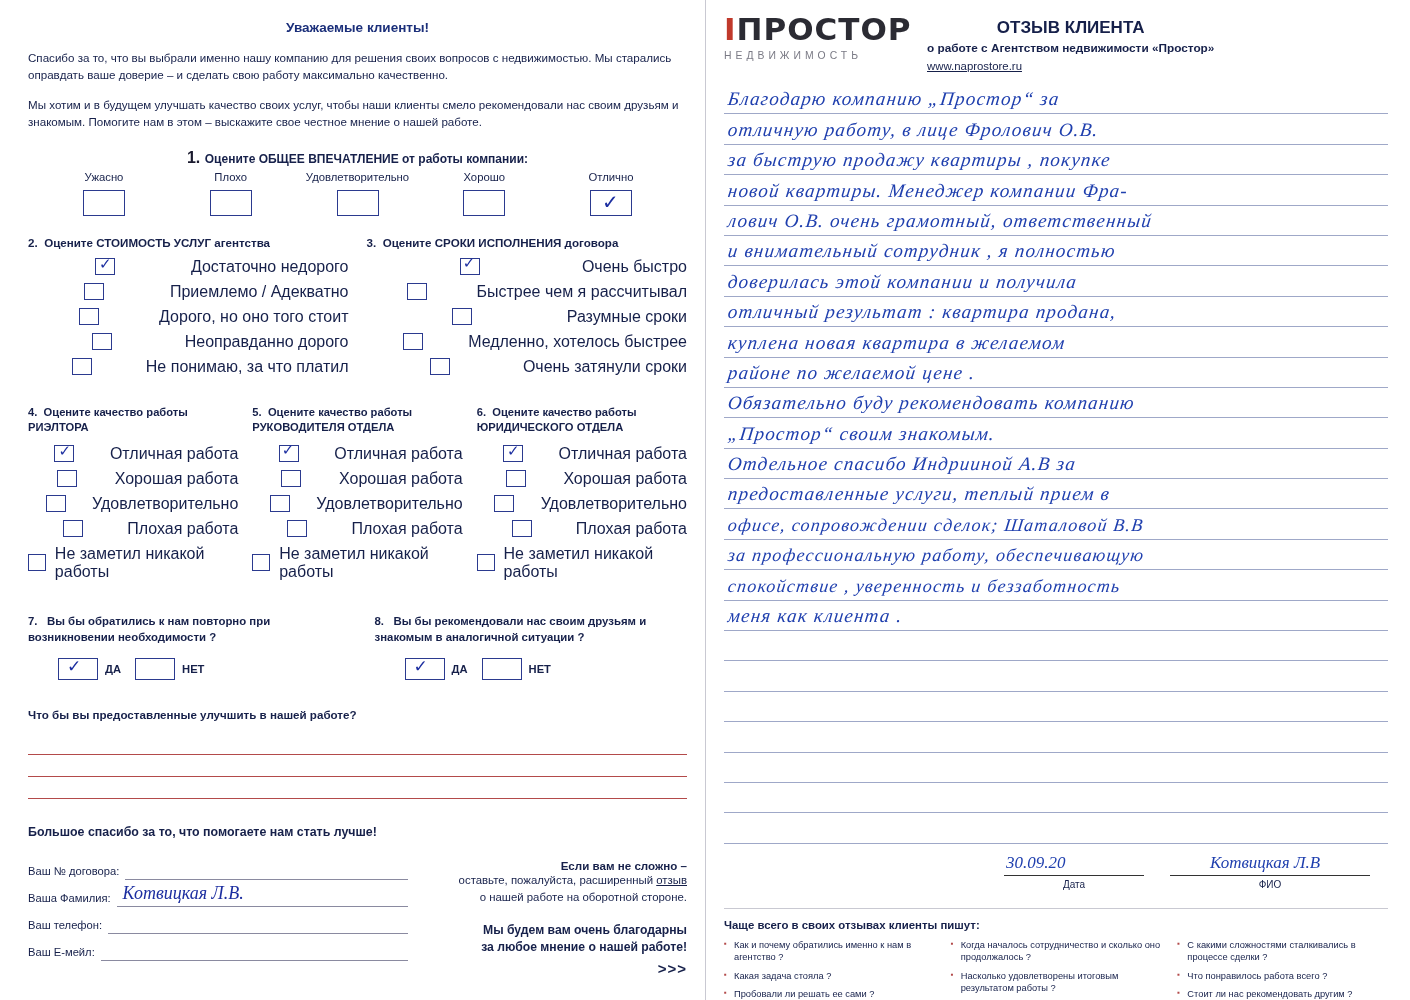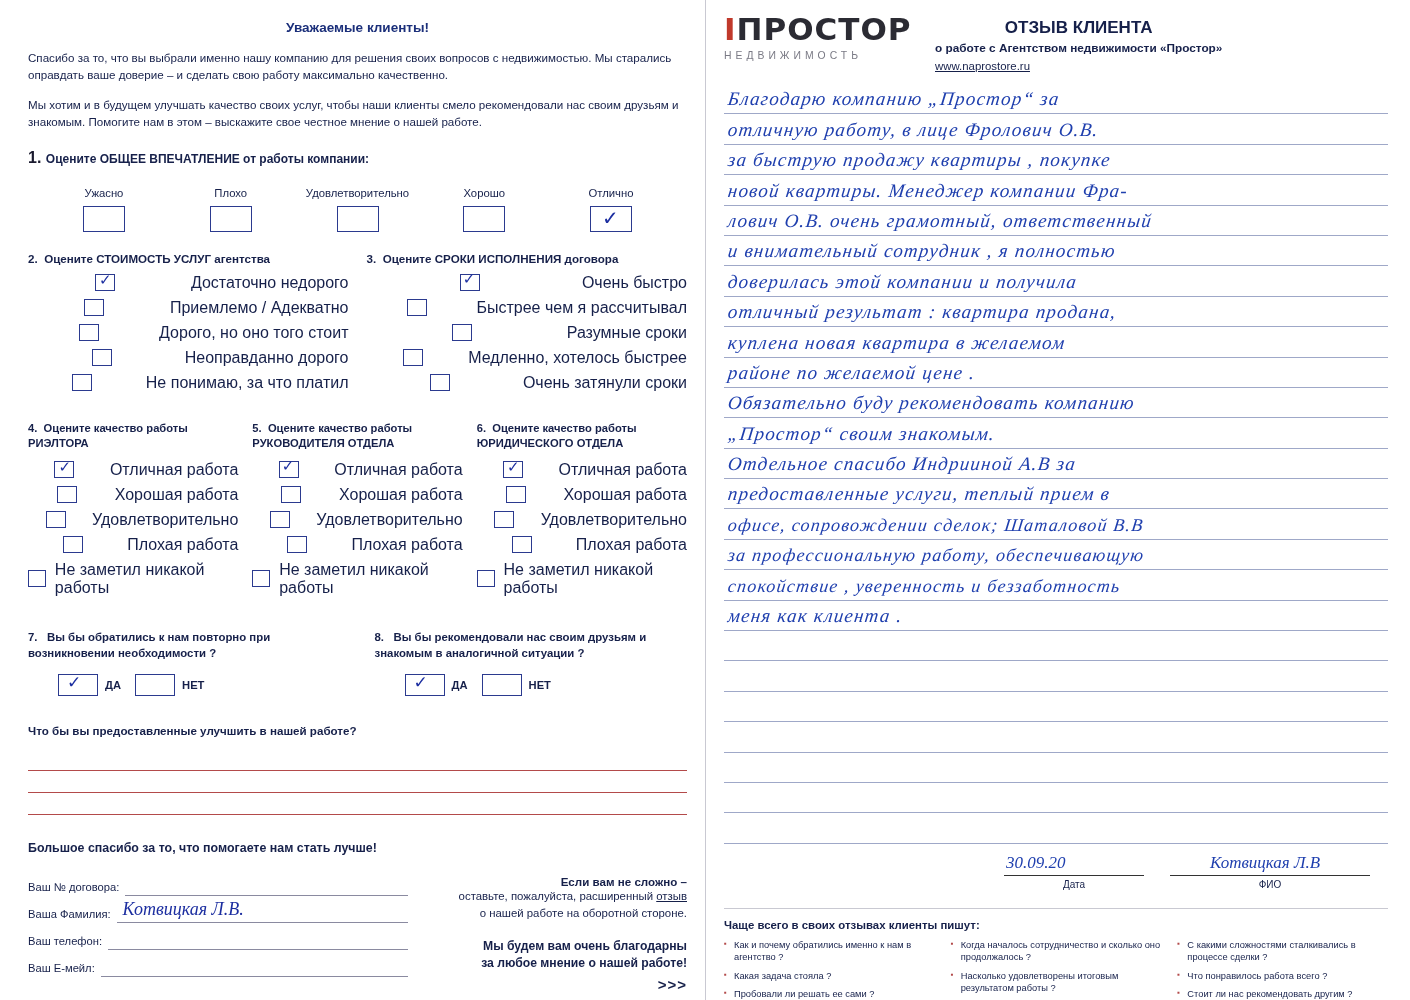--- a/index.html
+++ b/index.html
@@ -14,21 +14,21 @@
   }
   .page { position:absolute; inset:0; display:flex; }
   .left { width:705px; height:1000px; position:relative; padding:14px 18px 0 28px; }
   .right { width:705px; height:1000px; position:relative; padding:14px 22px 0 18px; border-left:1px solid #c9c9d2; }
 
   
   .hdr-title { text-align:center; font-weight:bold; font-size:13.5px; color:#1b2f7a; margin:6px 0 14px 0; }
   .para { font-size:11.6px; line-height:1.5; color:#16204a; margin:0 0 12px 0; }
   .q-title { font-size:12px; font-weight:bold; color:#16204a; }
   .q-num { font-weight:bold; }
-  .center-q { margin:18px 0 20px 0; }
+  .center-q { text-align:center; margin:18px 0 4px 0; }
 
   .scale-row { display:flex; justify-content:space-between; padding:0 18px; margin-top:4px; }
   .scale-col { width:116px; text-align:center; }
   .scale-lbl { font-size:11.3px; color:#16204a; margin-bottom:7px; }
   .box { width:42px; height:26px; border:1.2px solid #2b3a8f; margin:0 auto; position:relative; background:#fff; }
   .box.sm { width:20px; height:17px; border-width:1.1px; }
   .tick { position:absolute; color:#1c2ea0; font-family:"Liberation Serif", serif; }
 
   .two-col { display:flex; gap:18px; margin-top:20px; }
   .col { flex:1; }
@@ -61,21 +61,21 @@
   .field .fline { flex:1; border-bottom:1px solid #8a8aa0; height:20px; position:relative; }
   .hand { font-family:"Liberation Serif", serif; color:#1c2ea0; font-style:italic; position:absolute; }
   .rightnote { flex:1; text-align:right; padding-top:6px; }
   .rn1 { font-size:11.6px; font-weight:bold; color:#16204a; }
   .rn2 { font-size:11.4px; color:#16204a; line-height:1.5; }
   .rn2 u { text-decoration:underline; }
   .rn3 { font-size:12.2px; font-weight:bold; color:#16204a; margin-top:16px; line-height:1.4; }
   .arrows { font-size:15px; font-weight:bold; color:#16204a; letter-spacing:1px; margin-top:4px; }
 
   
-  .brand { display:flex; align-items:flex-start; gap:26px; }
+  .brand { display:flex; align-items:flex-start; gap:18px; }
   .logo { width:185px; }
   .logo-main { font-size:31px; font-weight:bold; letter-spacing:1px; color:#2b2b33; line-height:1; font-family:"DejaVu Sans", sans-serif; }
   .logo-main .bar { color:#c0392b; }
   .logo-sub { font-size:10.4px; letter-spacing:4.0px; color:#7a7a85; margin-top:5px; }
   .rtitle { padding-top:4px; }
   .rt1 { font-size:17px; font-weight:bold; color:#16204a;text-align:center; }
   .rt2 { font-size:11.8px; font-weight:bold; color:#16204a; margin-top:3px; }
   .rt3 { font-size:11.4px; color:#16204a; margin-top:5px; text-decoration:underline; }
 
   .writing { margin-top:12px; position:relative; }

